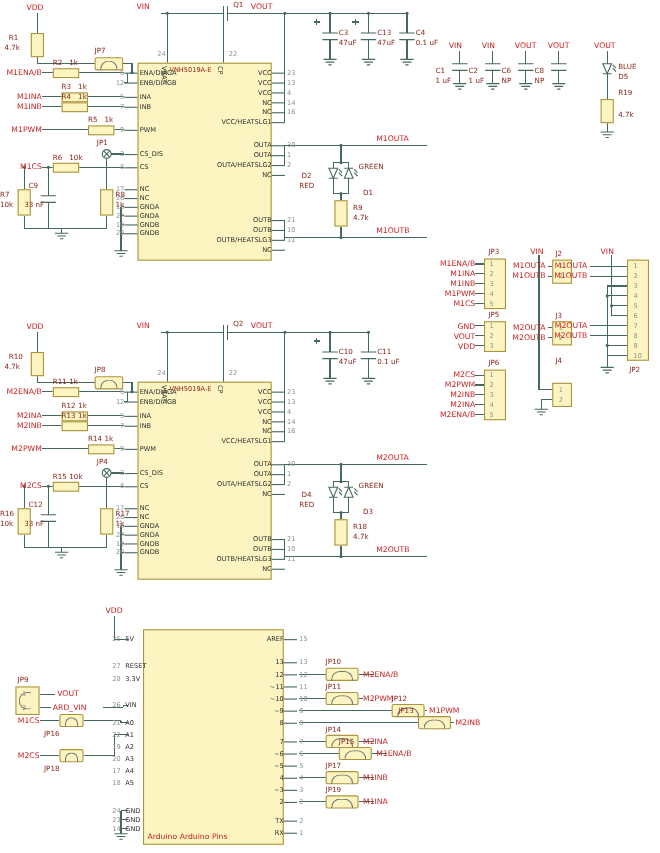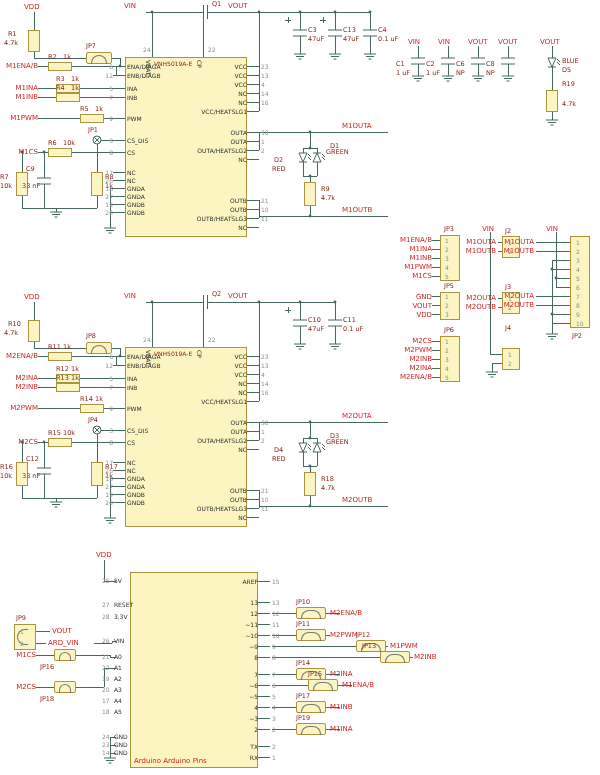--- a/index.html
+++ b/index.html
@@ -76,21 +76,21 @@
   .d-vin{left:124px;top:2px}
   .d-q{left:212px;top:0}
   .d-vout{left:228px;top:2px}
   .d-caps{left:0;top:0}
   .capl{position:absolute;top:0}
   .capl:nth-child(1){left:308px}.capl:nth-child(2){left:343px}.capl:nth-child(3){left:378px}
   .capl .cn{position:absolute;left:0;top:26px}
   .capl .cv{position:absolute;left:0;top:35px}
   .d-oa{left:342px;top:122px}.d-ob{left:342px;top:206px}
   .d-dbn{left:274px;top:156px}.d-dbc{left:272px;top:165px}
-  .d-dac{left:326px;top:148px}.d-dan{left:330px;top:142px}
+  .d-dac{left:326px;top:148px}.d-dan{left:330px;top:171px}
   .d-r9b{left:304px;top:182px;width:12px;height:24px}
   .d-r9n{left:321px;top:185px}.d-r9v{left:321px;top:194px}
 
   
   .trc{position:absolute;top:38px}
   .tv:nth-child(1){left:396px}.tv:nth-child(2){left:426px}
   .to:nth-child(1){left:456px}.to:nth-child(2){left:486px}
   .trc .tnet{position:absolute;left:12px;top:0}
   .trc .tname{position:absolute;left:0;top:22px}
   .trc .tval{position:absolute;left:0;top:31px}

